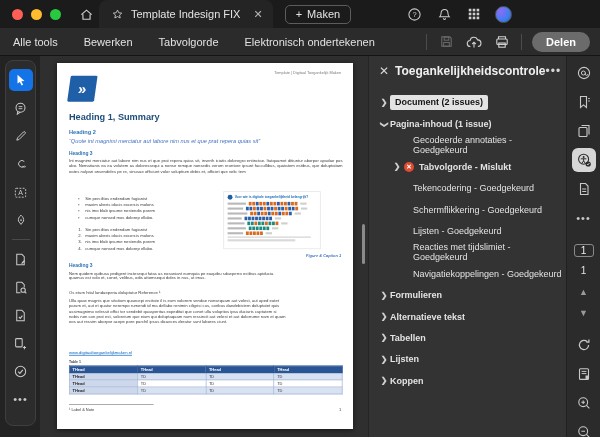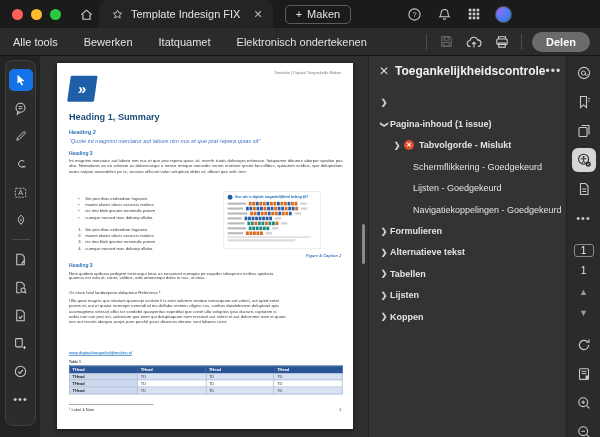--- a/index.html
+++ b/index.html
@@ -189,21 +189,21 @@
           <rect x="11" y="11" width="3" height="3"></rect>
         </svg>
     </span>
     <span class="avatar"></span>
   </div>
 </div>
 
 <div class="menubar">
   <span class="menu-item">Alle tools</span>
   <span class="menu-item">Bewerken</span>
-  <span class="menu-item">Itatquamet</span>
+  <span class="menu-item">Tabvolgorde</span>
   <span class="menu-item">Elektronisch ondertekenen</span>
   <div class="menubar-right">
     <span class="vdiv"></span>
     <span class="mb-icon">
       <svg width="15" height="15" viewBox="0 0 16 16">
           <path d="M3 3h8.5L13 4.5V13H3z" stroke="#6e6e6e" stroke-width="1.1" fill="none"></path>
           <rect x="5.5" y="3.4" width="5" height="3.2" stroke="#6e6e6e" stroke-width="1" fill="none"></rect>
           <rect x="5" y="9" width="6" height="4" stroke="#6e6e6e" stroke-width="1" fill="none"></rect>
         </svg>
     </span>
@@ -486,35 +486,45 @@
 
   <div class="panel">
     <div class="panel-head">
       <span class="panel-close">✕</span>
       <span class="panel-title">Toegankelijkheidscontrole</span>
       <span class="panel-more">•••</span>
     </div>
     <div class="tree">
       <div class="titem lvl0">
         <span class="chev">❯</span>
+        <span class="sel-label">Document (2 issues)</span>
       </div>
       <div class="titem lvl0">
         <span class="chev down">❯</span>
         <span>Pagina-inhoud (1 issue)</span>
+      </div>
+      <div class="titem lvl1">
+        <span>Gecodeerde annotaties - Goedgekeurd</span>
       </div>
       <div class="titem lvl1f">
         <span class="chev">❯</span>
         <span class="failicon">✕</span>
         <span>Tabvolgorde - Mislukt</span>
       </div>
       <div class="titem lvl1">
+        <span>Tekencodering - Goedgekeurd</span>
+      </div>
+      <div class="titem lvl1">
         <span>Schermflikkering - Goedgekeurd</span>
       </div>
       <div class="titem lvl1">
         <span>Lijsten - Goedgekeurd</span>
+      </div>
+      <div class="titem lvl1">
+        <span>Reacties met tijdslimiet - Goedgekeurd</span>
       </div>
       <div class="titem lvl1">
         <span>Navigatiekoppelingen - Goedgekeurd</span>
       </div>
       <div class="titem lvl0">
         <span class="chev">❯</span>
         <span>Formulieren</span>
       </div>
       <div class="titem lvl0">
         <span class="chev">❯</span>

